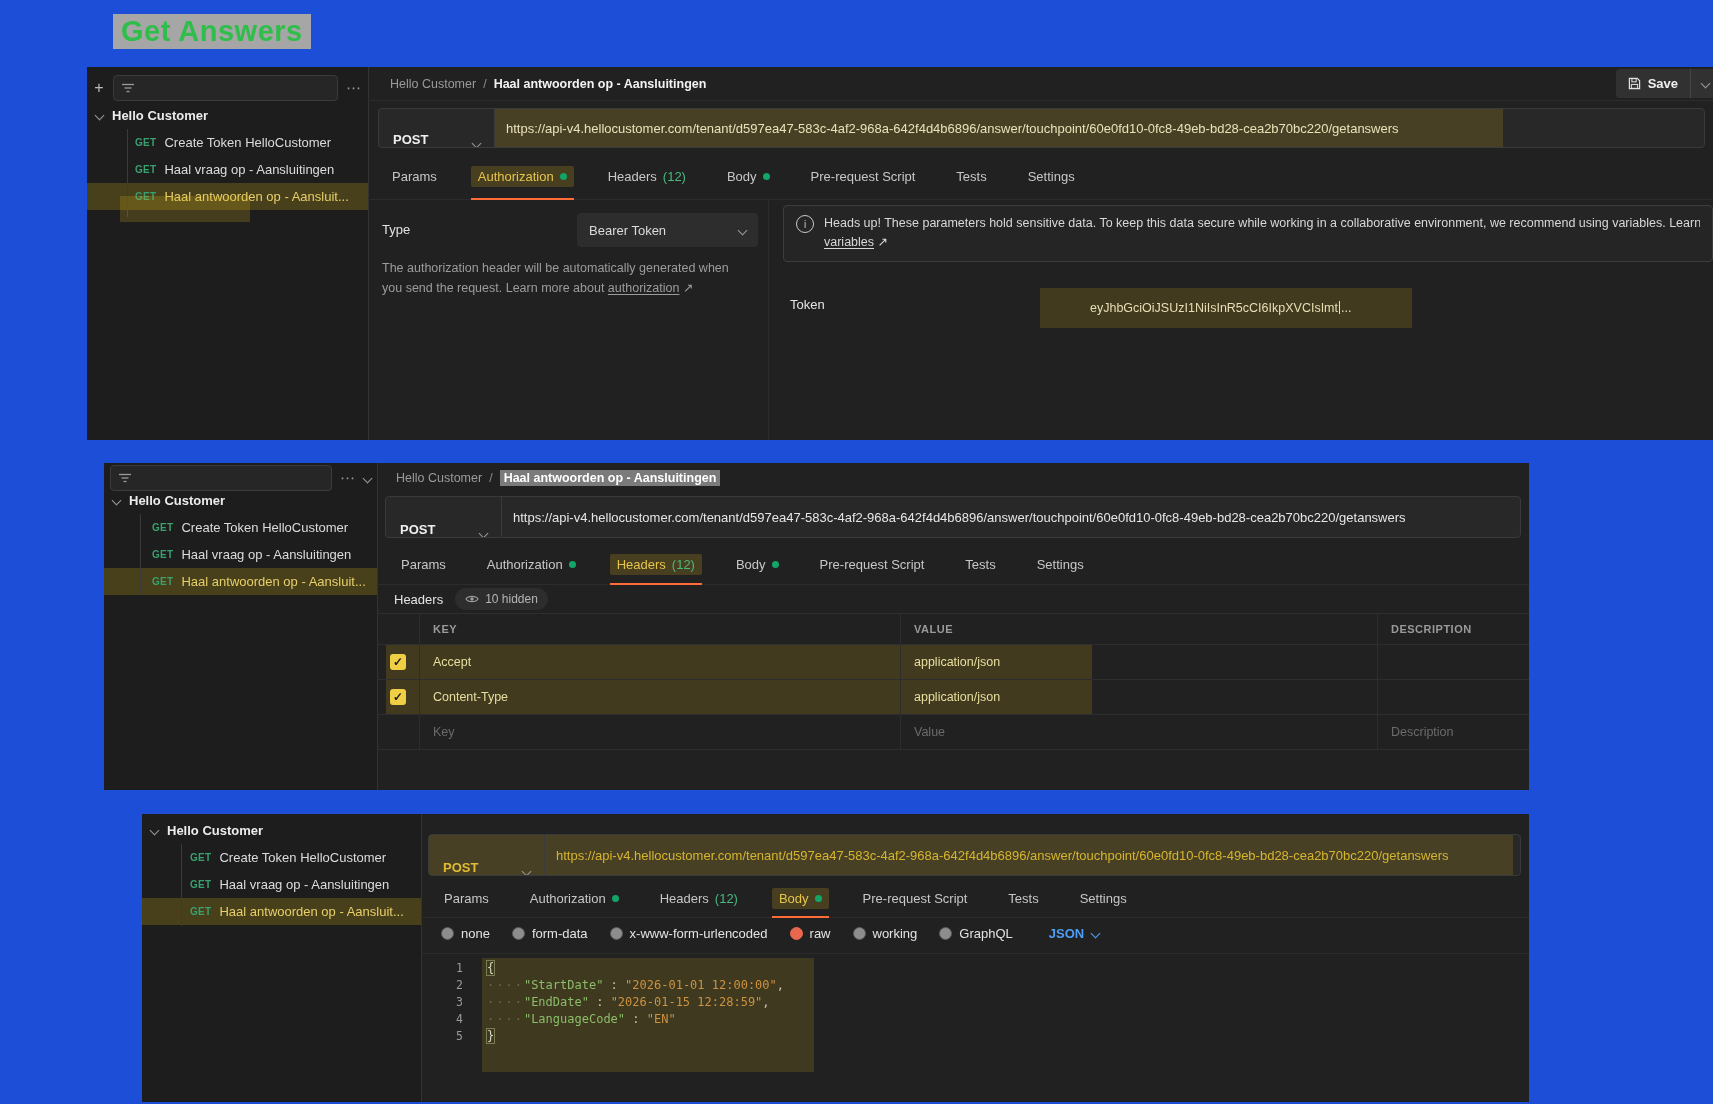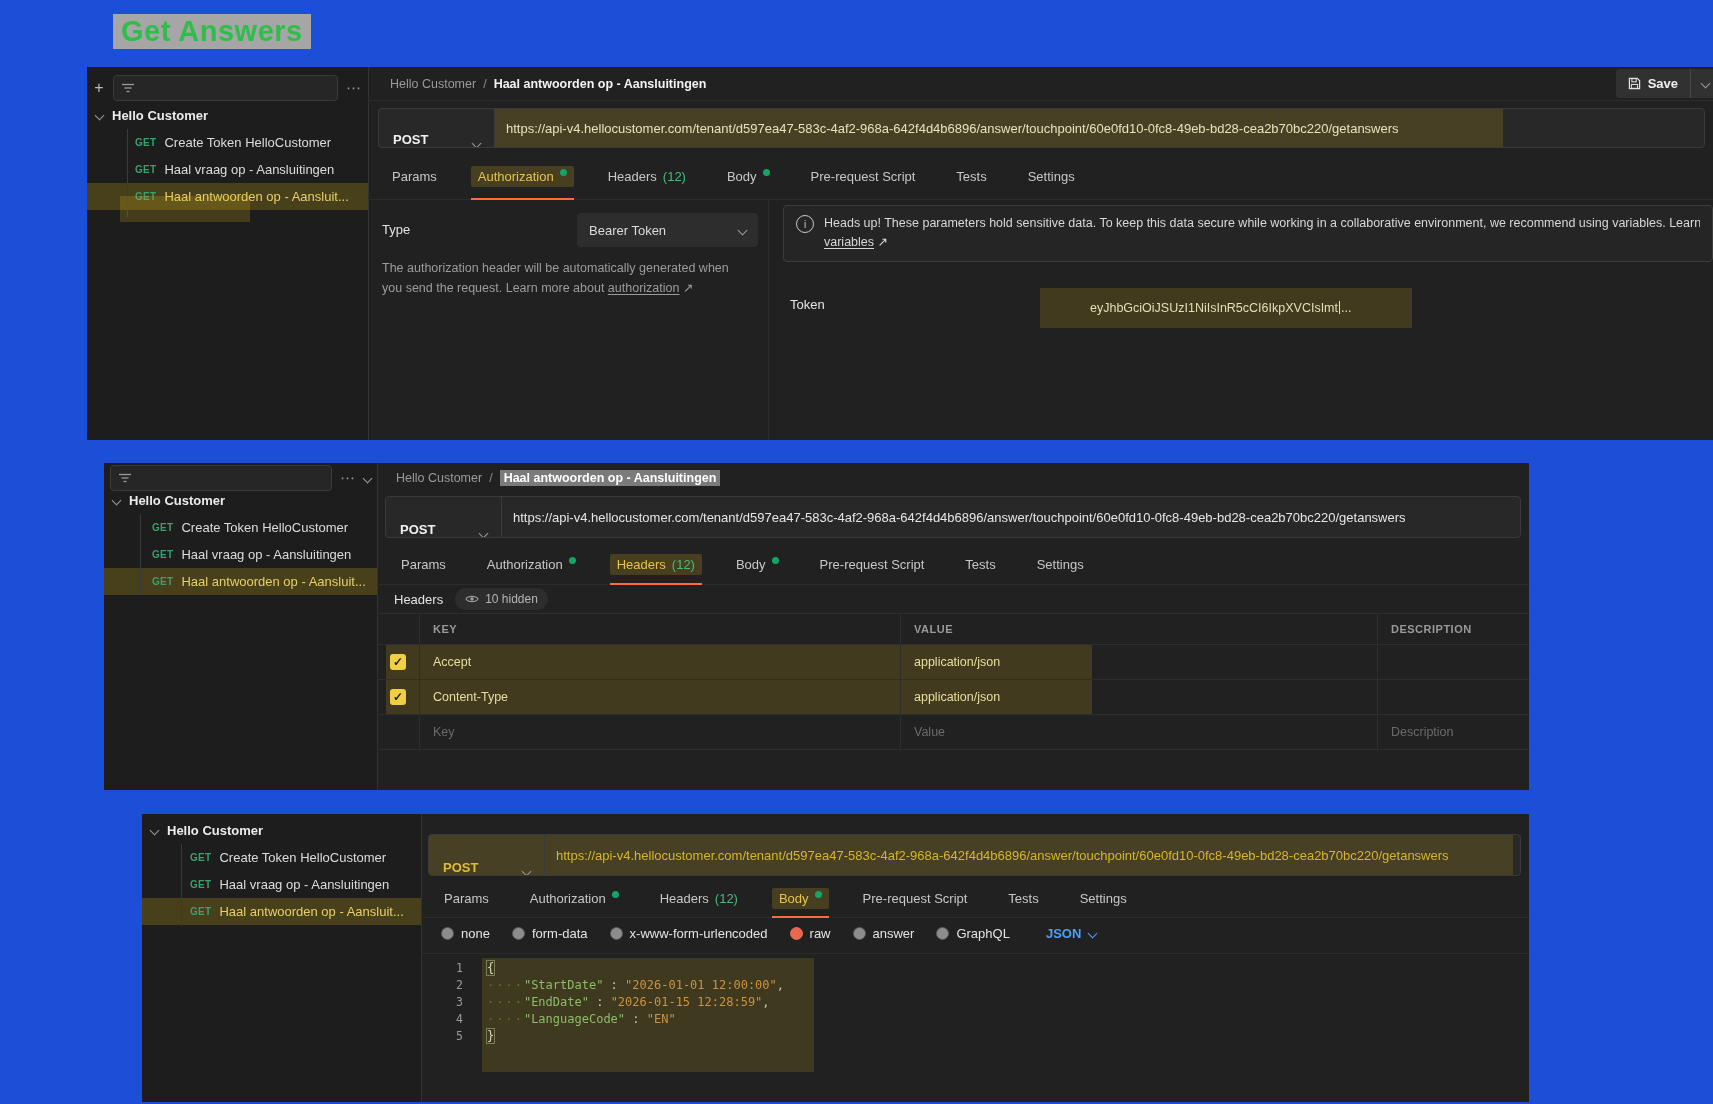--- a/index.html
+++ b/index.html
@@ -54,21 +54,21 @@
   .url-text{position:relative;z-index:2;color:#e6e6e6;}
   .hl-overlay{position:absolute;top:0;bottom:0;background:rgba(226,186,23,.17);pointer-events:none;z-index:1;}
   .p1 .url-text{color:#eae1b8;}
   .p3 .method-label{color:#e2bb35;}
   .p3 .url-text{color:#d6b52e;}
 
   
   .tabsrow{position:absolute;left:0;right:0;display:flex;align-items:stretch;gap:27px;
            border-bottom:1px solid #2c2c2c;box-sizing:border-box;}
   .tab{display:flex;align-items:center;border-bottom:2px solid transparent;margin-bottom:-1px;cursor:pointer;}
-  .tab-inner{display:flex;align-items:flex-start;gap:6px;padding:3px 7px;border-radius:2px;}
+  .tab-inner{display:flex;align-items:center;gap:6px;padding:3px 7px;border-radius:2px;}
   .tab-label{color:#c7c7c7;}
   .tab.active{border-bottom-color:#ff6c37;}
   .tab.active .tab-inner{background:rgba(226,186,23,.2);}
   .tab.active .tab-label{color:#e6c44c;}
   .tab-count{color:#49b97e;}
   .tab-dot{width:7px;height:7px;border-radius:50%;background:#12a567;}
 
   
   .vline{position:absolute;width:1px;background:#2c2c2c;}
   .lab{color:#e3e3e3;}
@@ -497,21 +497,21 @@
             <label class="mode">
               <span class="radio"></span>
               <span class="mode-label">x-www-form-urlencoded</span>
             </label>
             <label class="mode">
               <span class="radio sel"></span>
               <span class="mode-label">raw</span>
             </label>
             <label class="mode">
               <span class="radio"></span>
-              <span class="mode-label">answer</span>
+              <span class="mode-label">working</span>
             </label>
             <label class="mode">
               <span class="radio"></span>
               <span class="mode-label">GraphQL</span>
             </label>
           </span>
         <span class="json-select">
           <span>JSON</span>
           <span class="chev"></span>
         </span>

